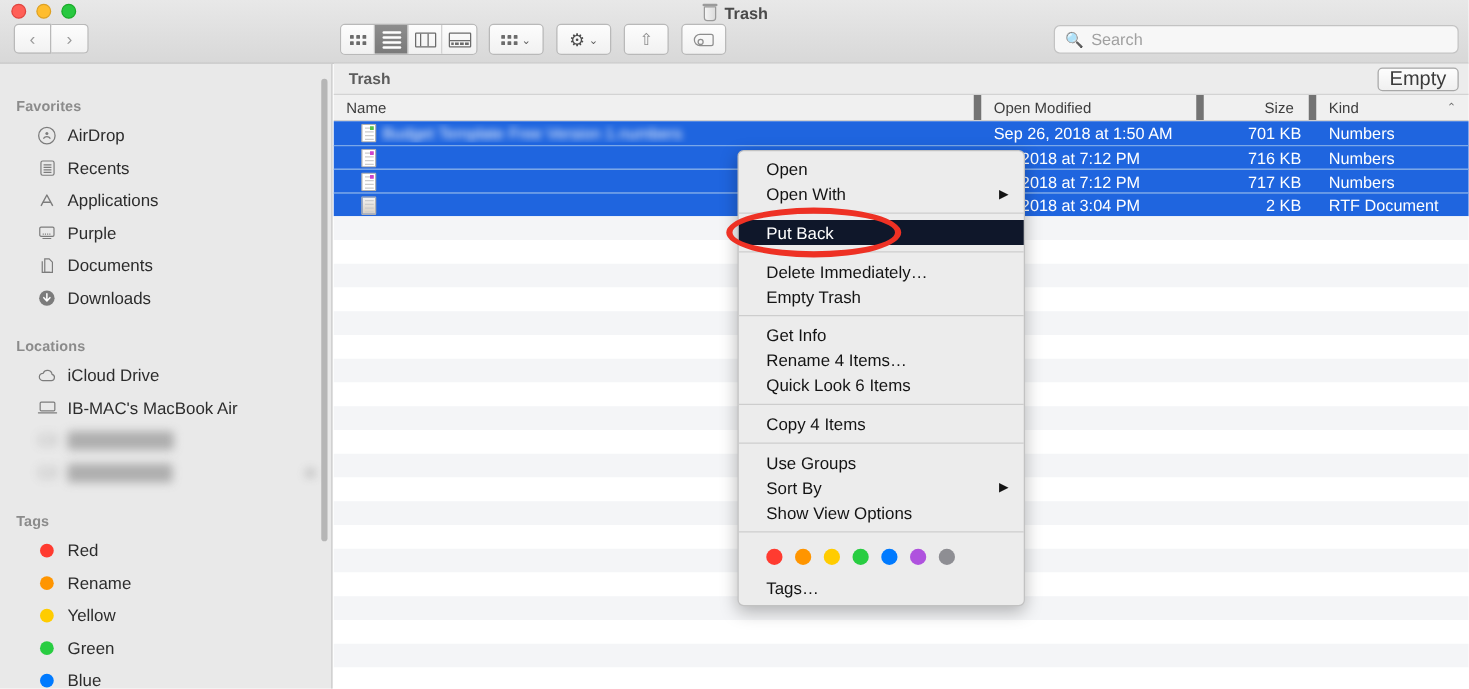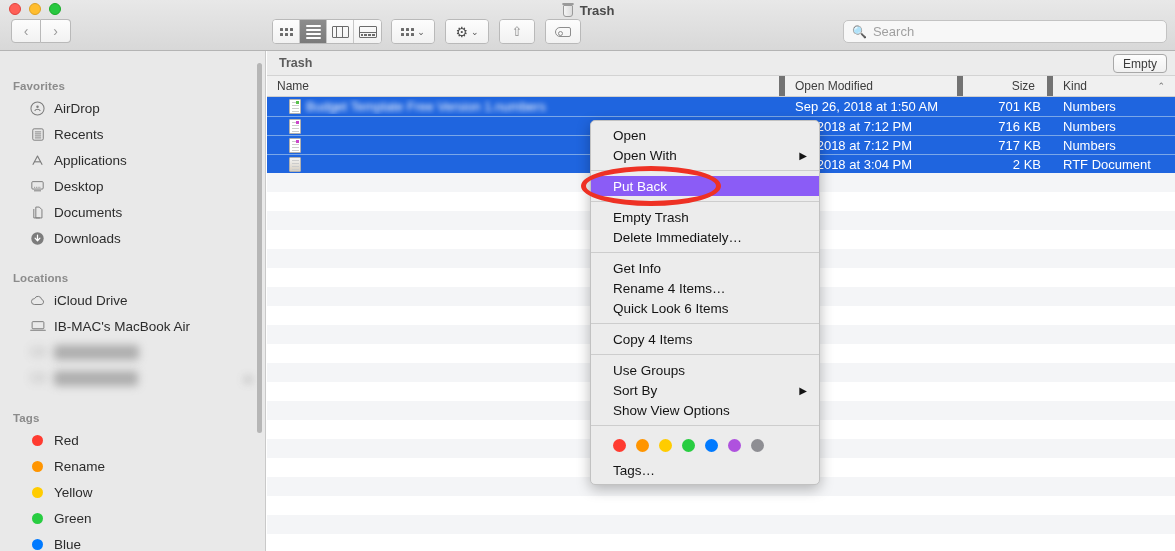--- a/index.html
+++ b/index.html
@@ -129,21 +129,21 @@
 
   
   #content { position: absolute; left: 267px; top: 51px; width: 908px; height: 500px; background: #fff; }
   #path-bar {
     height: 25px; background: #ececec; border-bottom: 1px solid #d3d3d3;
     display: flex; align-items: center; position: relative;
   }
   #path-label { font-size: 12.5px; font-weight: 600; color: #5c5c5c; padding-left: 12px; }
   #empty-button {
     position: absolute; right: 8px; top: 3px; height: 19px;
-    padding: 0 9px; font-size: 12px; color: #3b3b3b;
+    padding: 0 9px; font-size: 16px; color: #3b3b3b;
     background: linear-gradient(to bottom,#fdfdfd,#f0f0f0);
     border: 1px solid #a8a8a8; border-radius: 4px;
     display: flex; align-items: center;
   }
   #col-head {
     height: 21px; background: #f0f0f0; border-bottom: 1px solid #cfcfcf;
     display: flex; font-size: 12px; color: #3d3d3d;
   }
   .ch { display: flex; align-items: center; padding-left: 10px; border-right: 6px solid #737373; height: 100%; position: relative; }
   .ch.name { width: 518px; }
@@ -176,21 +176,21 @@
   
   #ctx-menu {
     position: absolute; left: 590px; top: 120px; width: 230px;
     background: #ececec; border: 1px solid #c2c2c2; border-radius: 5px;
     box-shadow: 0 4px 14px rgba(0,0,0,.28);
     padding: 4px 0; font-size: 13.5px; color: #141414; z-index: 20;
   }
   #ctx-menu .mi {
     height: 20px; display: flex; align-items: center; padding: 0 12px 0 22px; position: relative;
   }
-  #ctx-menu .mi.hl { background: #8b5cf6; color: #fff; }
+  #ctx-menu .mi.hl { background: #0f172a; color: #fff; }
   #ctx-menu .mi .sub { position: absolute; right: 12px; font-size: 10px; }
   #ctx-menu .sep { height: 1px; background: #cdcdcd; margin: 5px 0; }
   #tag-dots { display: flex; gap: 10px; padding: 8px 0 8px 22px; }
   #tag-dots .td { width: 13px; height: 13px; border-radius: 50%; display: block; }
 
   
   #annot-ellipse {
     position: absolute; left: 581px; top: 166px; width: 140px; height: 40px;
     border: 5px solid #ee3124; border-radius: 50%; z-index: 40; pointer-events: none;
   }
@@ -335,21 +335,21 @@
           <span class="sb-label">Applications</span>
         </div>
         <div class="sb-item">
           <span class="sb-ico">
             <svg width="15" height="14" viewBox="0 0 16 16">
               <rect x="1.5" y="3" width="13" height="8.5" rx="1.2" fill="none" stroke="#7c7c7c" stroke-width="1.1"></rect>
               <path d="M4 13.5h8" stroke="#7c7c7c" stroke-width="1.1"></path>
               <path d="M4.2 9.5h7.6" stroke="#7c7c7c" stroke-width="1" stroke-dasharray="1 1"></path>
             </svg>
           </span>
-          <span class="sb-label">Desktop</span>
+          <span class="sb-label">Purple</span>
         </div>
         <div class="sb-item">
           <span class="sb-ico">
             <svg width="14" height="15" viewBox="0 0 16 16">
               <path d="M5.5 1.8h4l3 3v9.4h-7z" fill="none" stroke="#7c7c7c" stroke-width="1.1"></path>
               <path d="M3.2 4v10.2h7" fill="none" stroke="#7c7c7c" stroke-width="1.1"></path>
             </svg>
           </span>
           <span class="sb-label">Documents</span>
         </div>
@@ -532,24 +532,24 @@
       <div class="mi">
         <span>Open With</span>
         <span class="sub">▶</span>
       </div>
       <div class="sep"></div>
       <div class="mi hl">
         <span>Put Back</span>
       </div>
       <div class="sep"></div>
       <div class="mi">
+        <span>Delete Immediately…</span>
+      </div>
+      <div class="mi">
         <span>Empty Trash</span>
-      </div>
-      <div class="mi">
-        <span>Delete Immediately…</span>
       </div>
       <div class="sep"></div>
       <div class="mi">
         <span>Get Info</span>
       </div>
       <div class="mi">
         <span>Rename 4 Items…</span>
       </div>
       <div class="mi">
         <span>Quick Look 6 Items</span>

